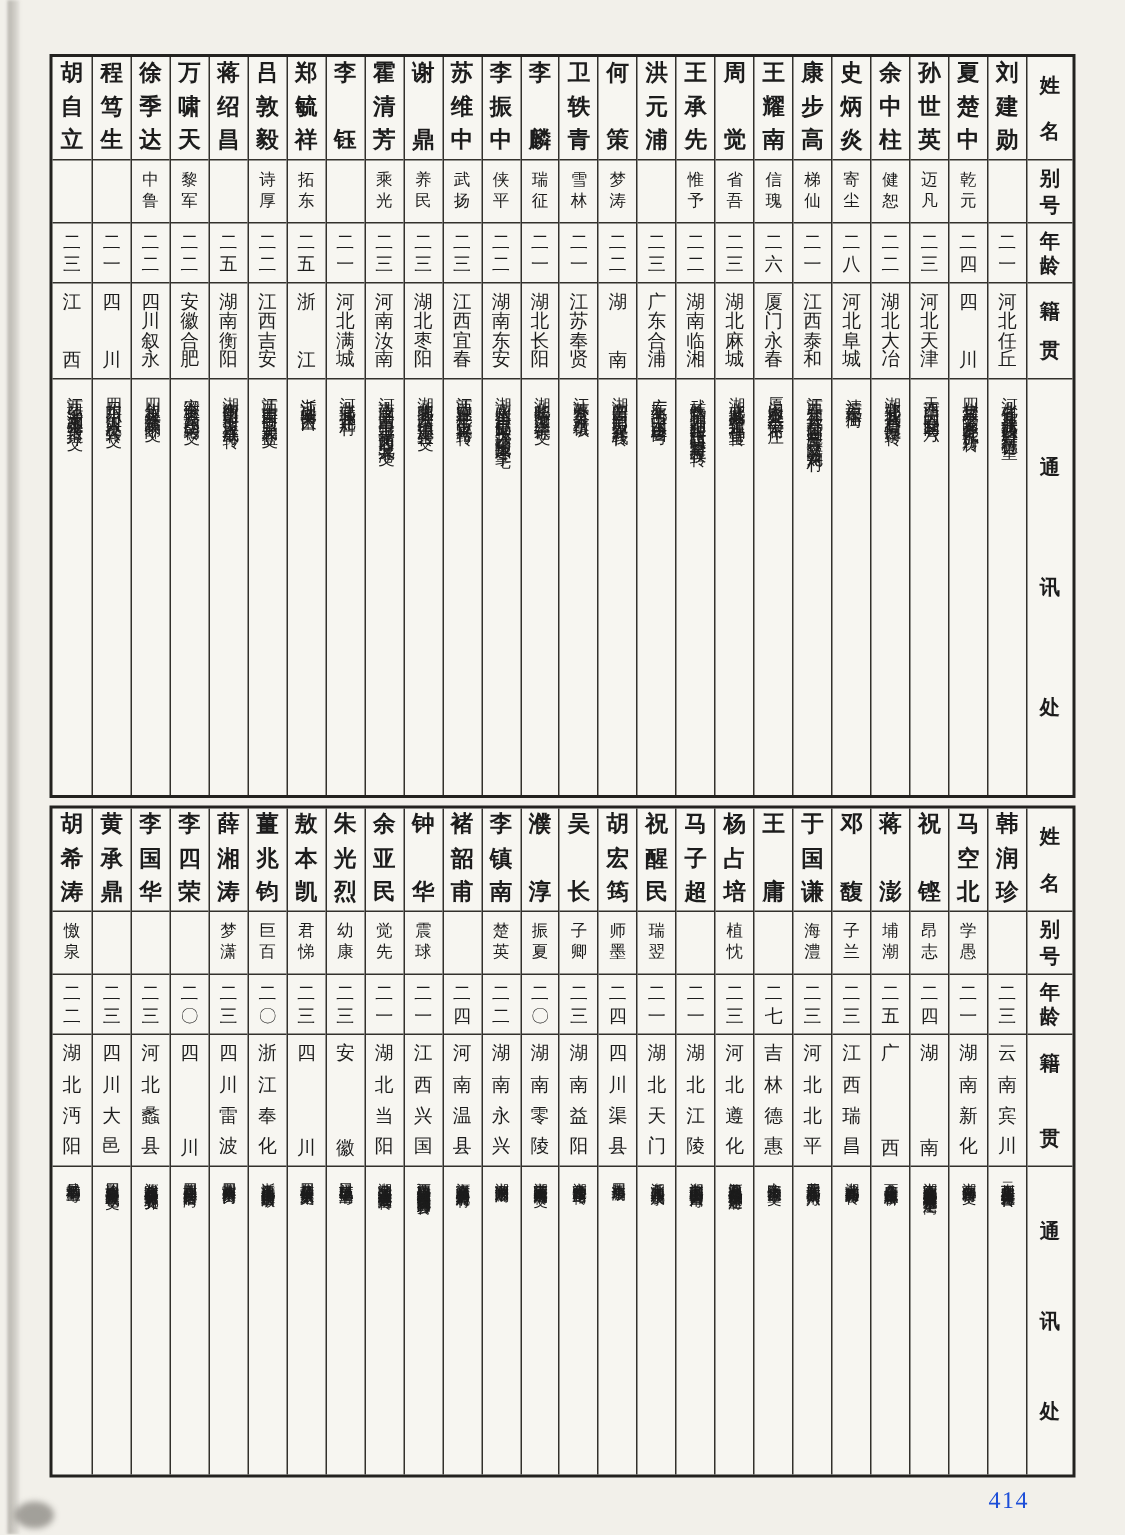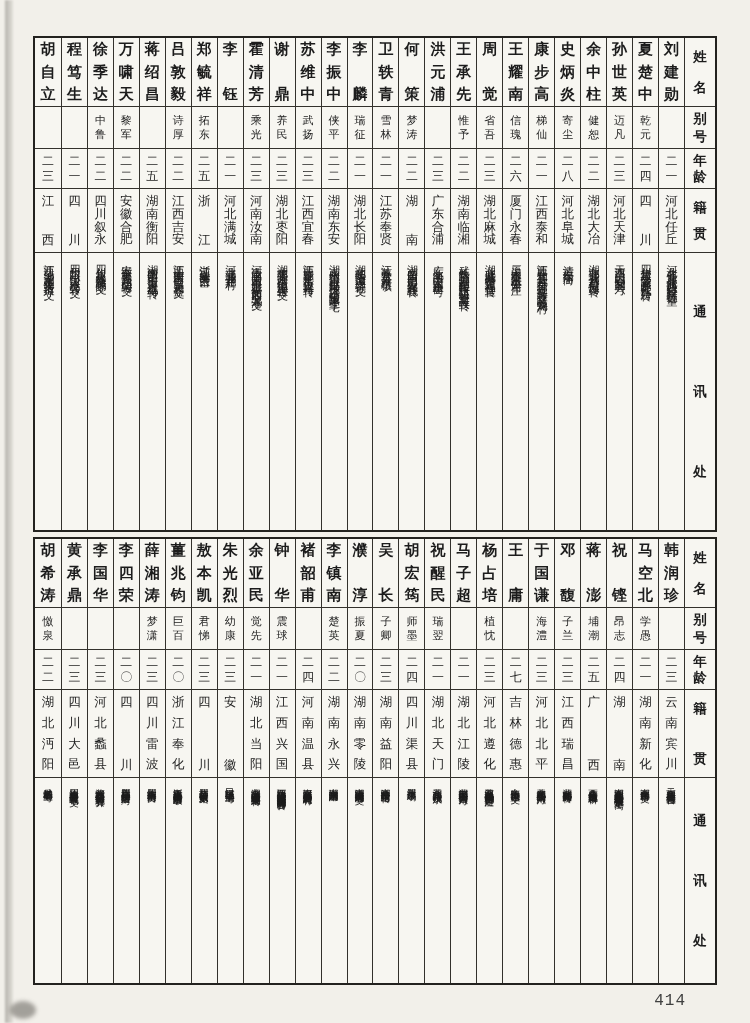--- a/index.html
+++ b/index.html
@@ -63,21 +63,21 @@
   .hcol .cell{font-weight:bold;font-size:13.5px;line-height:1;}
   .hcol .r-name{padding:12px 0;}
   .hcol .r-alias{padding:5px 0;}
   .hcol .r-age{padding:5px 0;}
   .hcol .r-jiguan{padding:12px 0;}
   .t-top .hcol .r-addr{padding:52px 0;}
   .t-bottom .hcol .r-addr{padding:36px 0;}
 
   .page-number{
     position:absolute;right:64px;top:992px;
-    font-size:16px;letter-spacing:1px;color:#404040;font-family:Liberation Mono, monospace;
+    font-size:16px;letter-spacing:1px;color:#1d4ed8;
   }
 </style>
 </head>
 <body>
 
 <div class="scan-shadow"></div>
 <div class="smudge"></div>
 
 <div class="sheet">
   <div class="dtable t-top" id="table-top">

